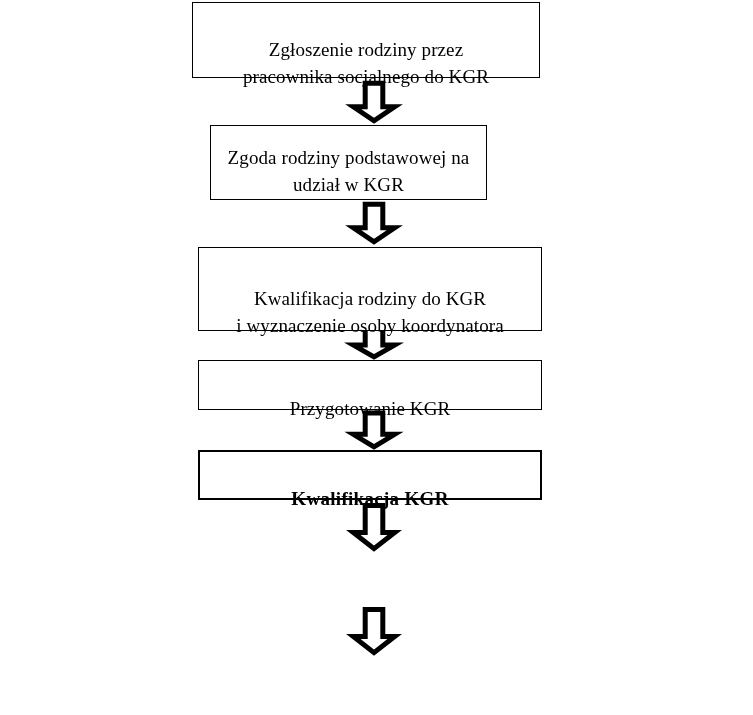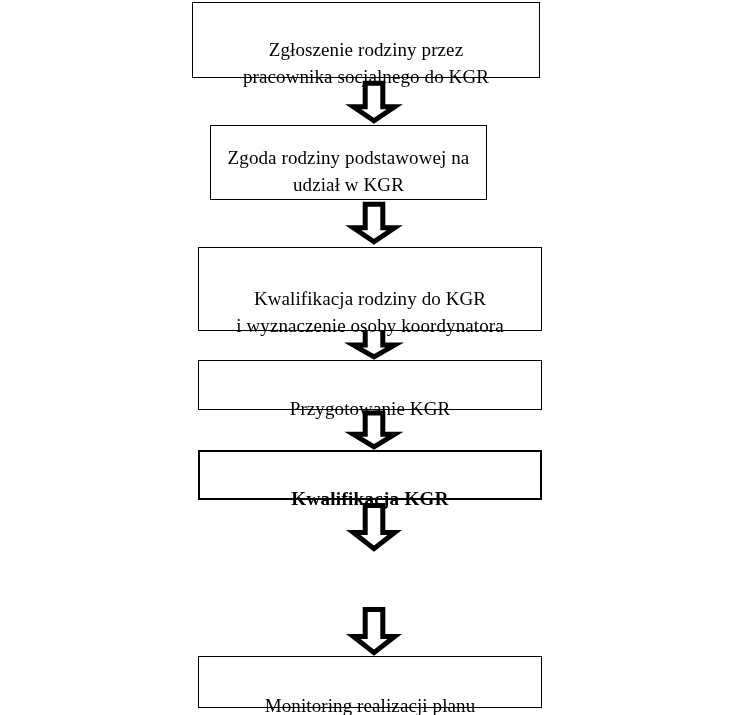--- a/index.html
+++ b/index.html
@@ -106,16 +106,13 @@
     <div class="node" style="left: 198px; top: 247px; width: 344px; height: 84px;">
       <div class="node-label">Kwalifikacja rodziny do KGR
 i wyznaczenie osoby koordynatora</div>
     </div>
     <div class="node" style="left: 198px; top: 360px; width: 344px; height: 50px;">
       <div class="node-label">Przygotowanie KGR</div>
     </div>
     <div class="node emphasis" style="left: 198px; top: 450px; width: 344px; height: 50px;">
       <div class="node-label">Kwalifikacja KGR</div>
     </div>
-    <div class="node" style="left: 198px; top: 656px; width: 344px; height: 52px;">
-      <div class="node-label">Monitoring realizacji planu</div>
-    </div>
   </div>
 
 </body></html>

